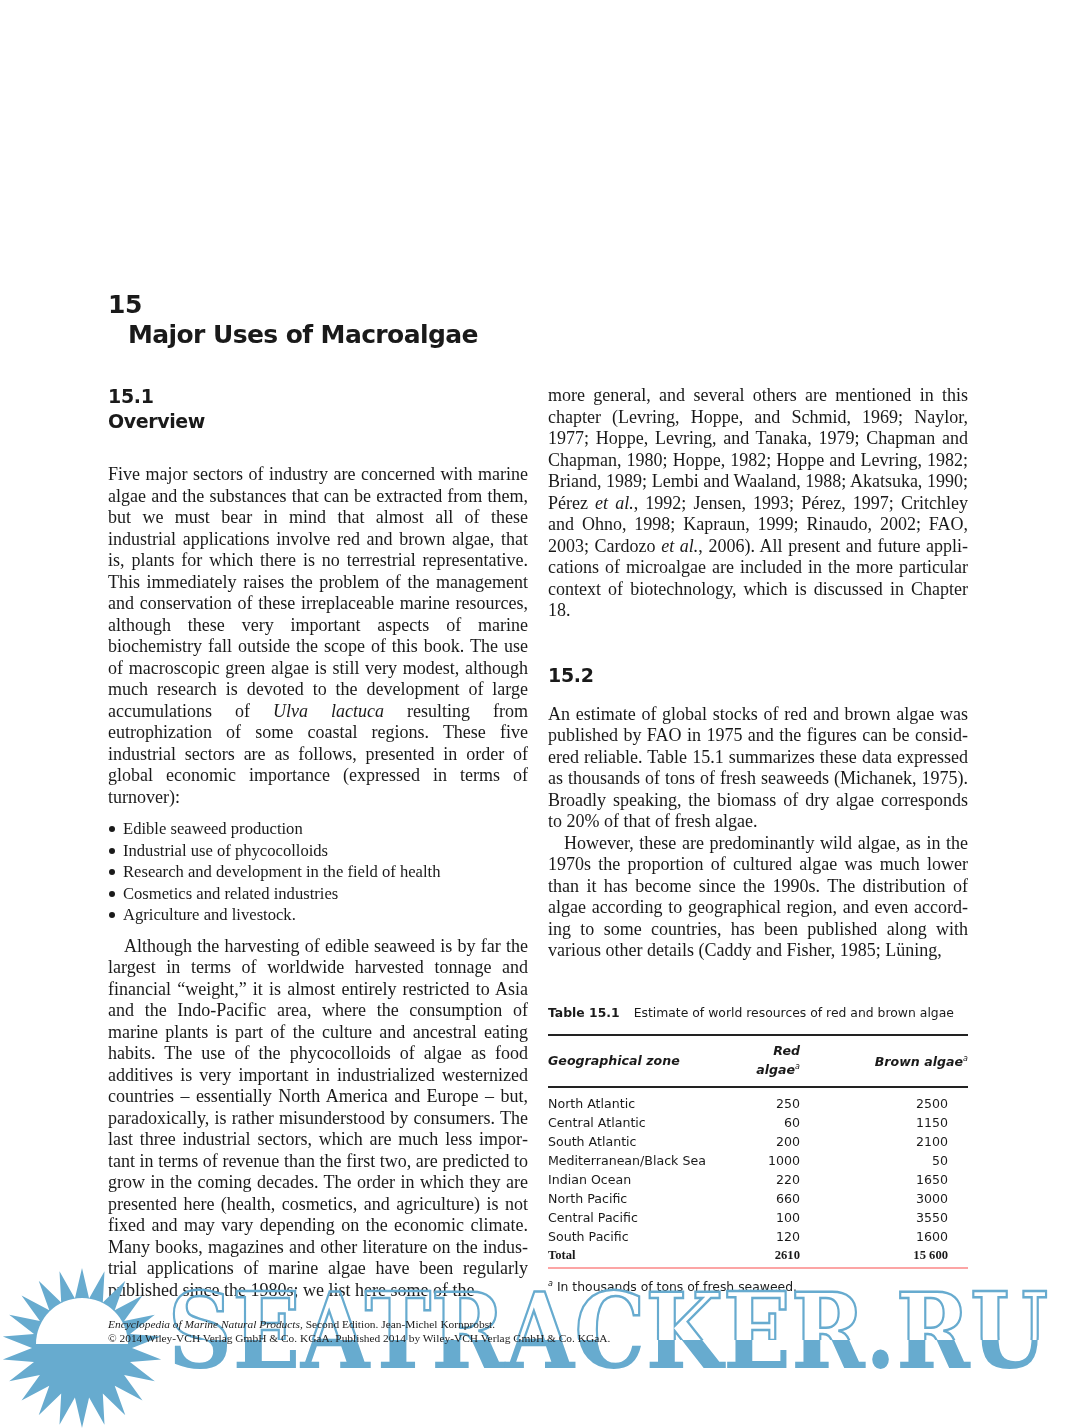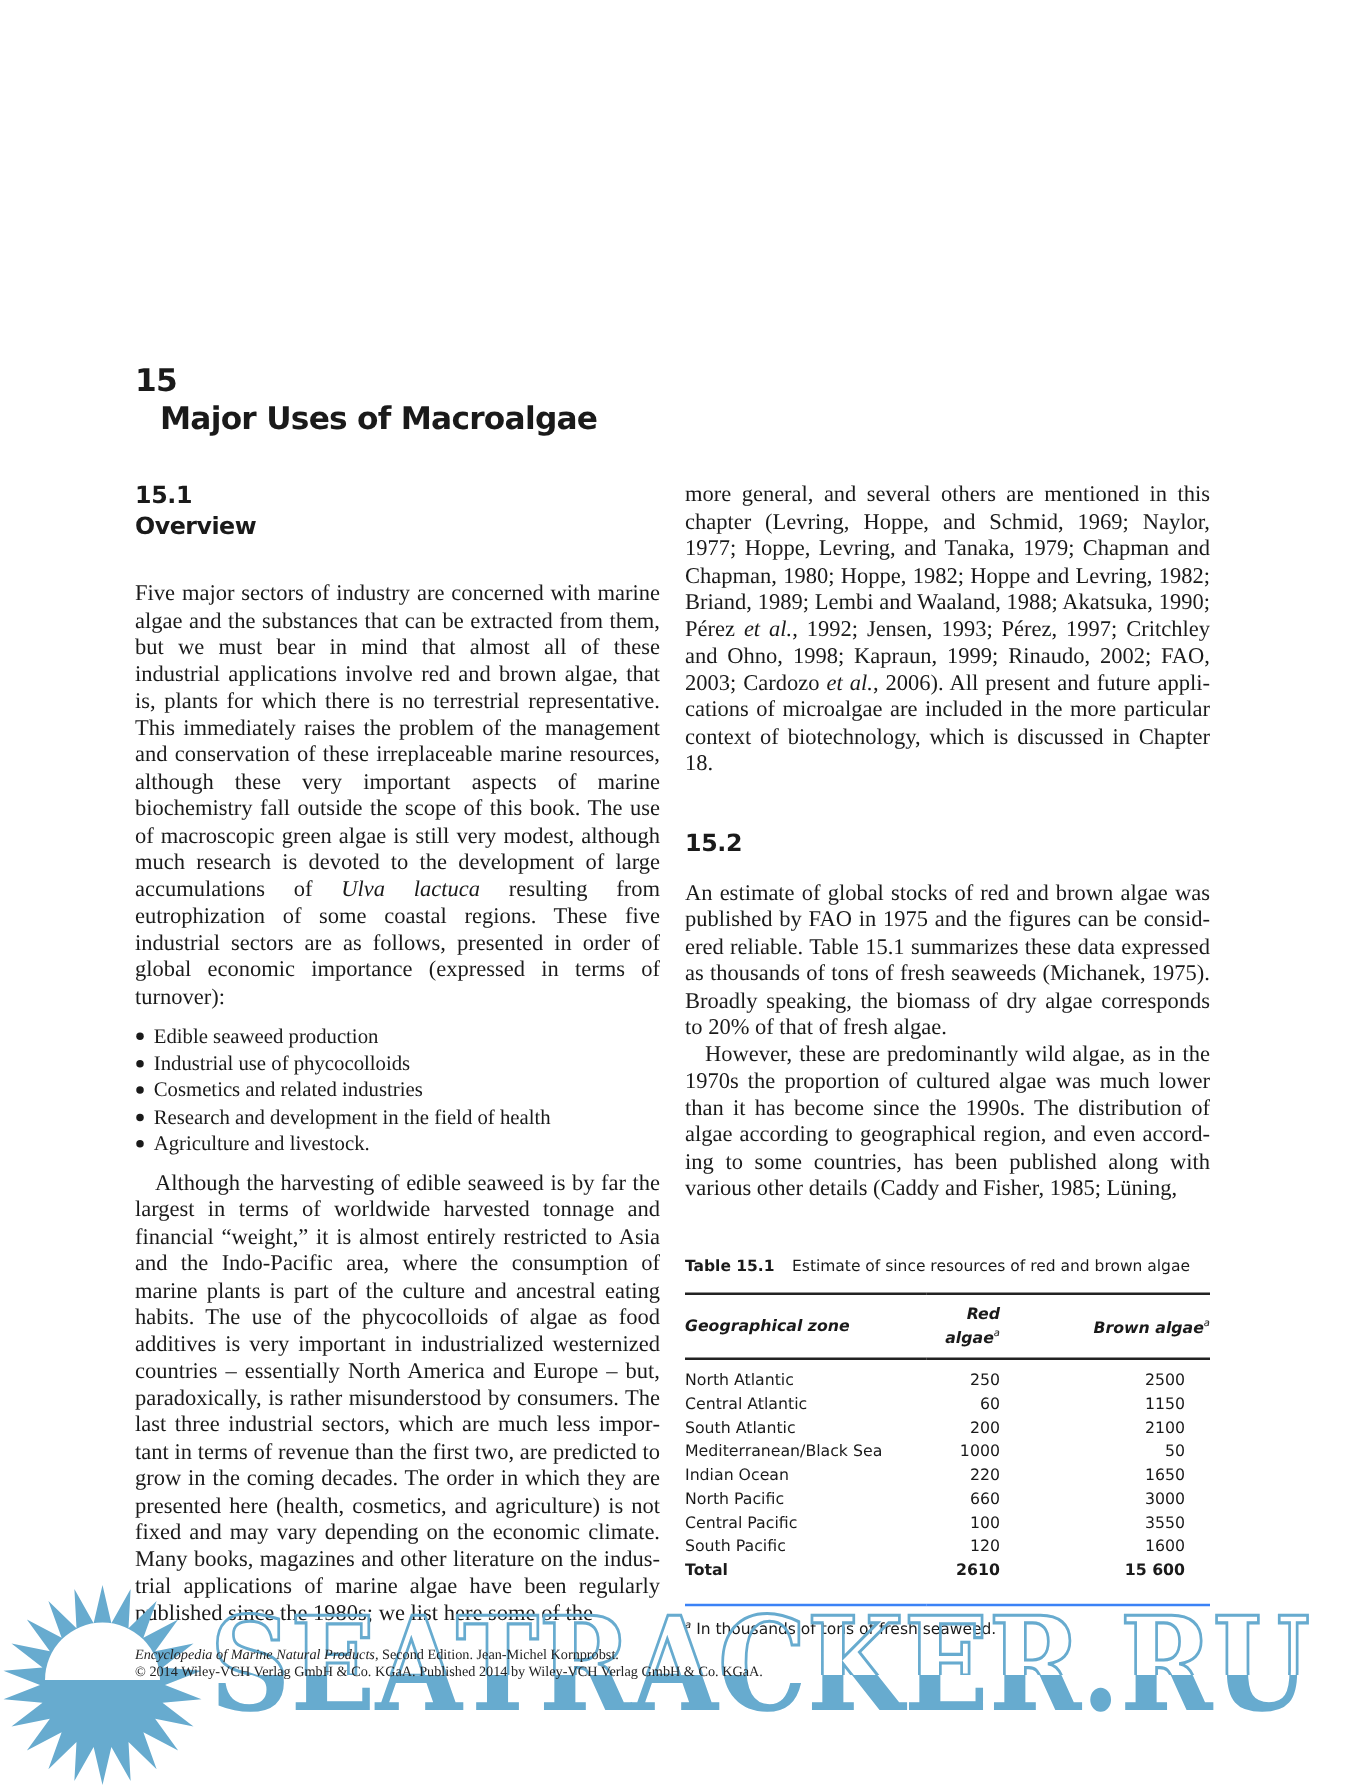--- a/index.html
+++ b/index.html
@@ -29,21 +29,21 @@
   #table-caption b{font-weight:bold;margin-right:14px;}
   table.data{width:420px;border-collapse:collapse;margin-top:13px;font-size:12.6px;}
   table.data thead th{font-style:italic;font-weight:bold;border-top:2px solid #222;border-bottom:2px solid #222;padding:7px 0 8px 0;line-height:16px;}
   table.data thead th sup{font-size:8px;font-weight:normal;vertical-align:5px;}
   table.data td{padding:0;line-height:19px;}
   table.data tbody tr:first-child td{padding-top:6px;}
   table.data th.c1,table.data td.c1{text-align:left;width:200px;}
   table.data th.c2,table.data td.c2{text-align:right;width:60px;}
   table.data th.c3,table.data td.c3{text-align:right;width:160px;}
   table.data td.v3{padding-right:20px;}
-  table.data tr.total td{font-weight:bold;border-bottom:2px solid #3b82f6;padding-bottom:18px;}
+  table.data tr.total td{font-weight:bold;border-bottom:2px solid #fca5a5;padding-bottom:2px;font-family:Liberation Serif, serif;}
   #table-footnote{font-size:12.4px;margin-top:10px;white-space:nowrap;}
   #table-footnote sup{font-style:italic;font-size:8px;margin-right:4px;}
 
   #footer{position:absolute;left:108px;top:1317px;font-size:11.4px;line-height:14px;color:#222;z-index:3;}
   #footer i{font-style:italic;}
 
   #watermark{position:absolute;left:0;top:1240px;width:1080px;height:188px;z-index:2;pointer-events:none;}
 </style>
 </head>
 <body>
@@ -52,38 +52,38 @@
 <div id="chapter-title" class="sans">Major Uses of Macroalgae</div>
 
 <div id="col-left" class="col">
   <div class="sec-num sans">15.1</div>
   <div class="sec-title sans">Overview</div>
   <div style="height:30px"></div>
   <p class="body serif"><span>Five major sectors of industry are concerned with marine algae and the substances that can be extracted from them, but we must bear in mind that almost all of these industrial applications involve red and brown algae, that is, plants for which there is no terrestrial representative. This immedi­ately raises the problem of the management and conser­vation of these irreplaceable marine resources, although these very important aspects of marine biochemistry fall outside the scope of this book. The use of macroscopic green algae is still very modest, although much research is devoted to the development of large accumulations of </span><i>Ulva lactuca</i><span> resulting from eutrophization of some coastal regions. These five industrial sectors are as follows, pre­sented in order of global economic importance (expressed in terms of turnover):</span></p>
   <ul class="bullets serif">
     <li><span class="dot"></span><span>Edible seaweed production</span></li>
     <li><span class="dot"></span><span>Industrial use of phycocolloids</span></li>
+    <li><span class="dot"></span><span>Research and development in the field of health</span></li>
     <li><span class="dot"></span><span>Cosmetics and related industries</span></li>
-    <li><span class="dot"></span><span>Research and development in the field of health</span></li>
     <li><span class="dot"></span><span>Agriculture and livestock.</span></li>
   </ul>
   <p class="body indent serif">Although the harvesting of edible seaweed is by far the largest in terms of worldwide harvested tonnage and financial “weight,” it is almost entirely restricted to Asia and the Indo-Pacific area, where the consumption of marine plants is part of the culture and ancestral eating habits. The use of the phycocolloids of algae as food additives is very important in industrialized westernized countries – essentially North America and Europe – but, paradoxically, is rather misunderstood by consumers. The last three industrial sectors, which are much less impor­tant in terms of revenue than the first two, are predicted to grow in the coming decades. The order in which they are presented here (health, cosmetics, and agriculture) is not fixed and may vary depending on the economic climate. Many books, magazines and other literature on the indus­trial applications of marine algae have been regularly published since the 1980s; we list here some of the</p>
 </div>
 
 <div id="col-right" class="col">
   <p class="body serif"><span>more general, and several others are mentioned in this chapter (Levring, Hoppe, and Schmid, 1969; Naylor, 1977; Hoppe, Levring, and Tanaka, 1979; Chapman and Chapman, 1980; Hoppe, 1982; Hoppe and Levring, 1982; Briand, 1989; Lembi and Waaland, 1988; Akatsuka, 1990; Pérez </span><i>et al.</i><span>, 1992; Jensen, 1993; Pérez, 1997; Critch­ley and Ohno, 1998; Kapraun, 1999; Rinaudo, 2002; FAO, 2003; Cardozo </span><i>et al.</i><span>, 2006). All present and future appli­cations of microalgae are included in the more particular context of biotechnology, which is discussed in Chapter 18.</span></p>
   <div style="height:41px"></div>
   <div class="sec-num sans">15.2</div>
   <div style="height:17px"></div>
   <p class="body serif">An estimate of global stocks of red and brown algae was published by FAO in 1975 and the figures can be consid­ered reliable. Table 15.1 summarizes these data expressed as thousands of tons of fresh seaweeds (Michanek, 1975). Broadly speaking, the biomass of dry algae corresponds to 20% of that of fresh algae.</p>
   <p class="body indent serif">However, these are predominantly wild algae, as in the 1970s the proportion of cultured algae was much lower than it has become since the 1990s. The distribution of algae according to geographical region, and even accord­ing to some countries, has been published along with various other details (Caddy and Fisher, 1985; Lüning,</p>
 </div>
 
 <div id="table-block" class="sans">
-  <div id="table-caption"><b>Table 15.1</b><span>Estimate of since resources of red and brown algae</span></div>
+  <div id="table-caption"><b>Table 15.1</b><span>Estimate of world resources of red and brown algae</span></div>
   <table class="data">
     <thead>
       <tr>
         <th class="c1"><span>Geographical zone</span></th>
         <th class="c2"><span>Red algae</span><sup>a</sup></th>
         <th class="c3"><span>Brown algae</span><sup>a</sup></th>
       </tr>
     </thead>
     <tbody id="table-body">
         <tr>

